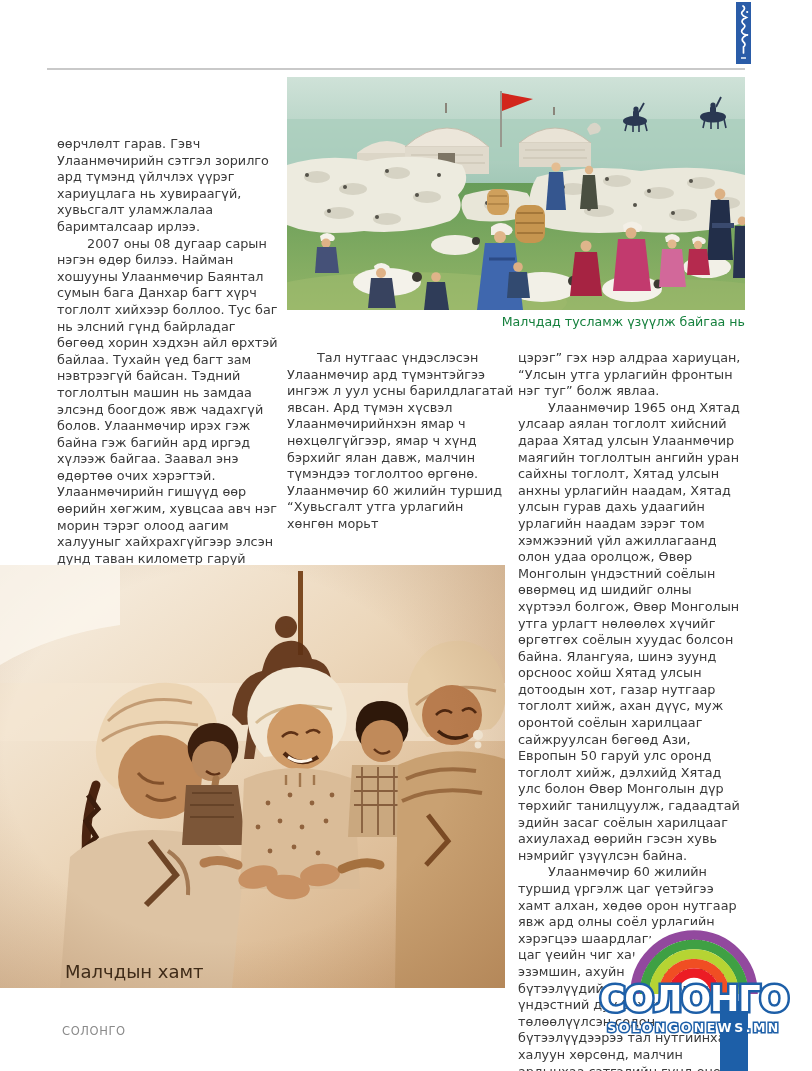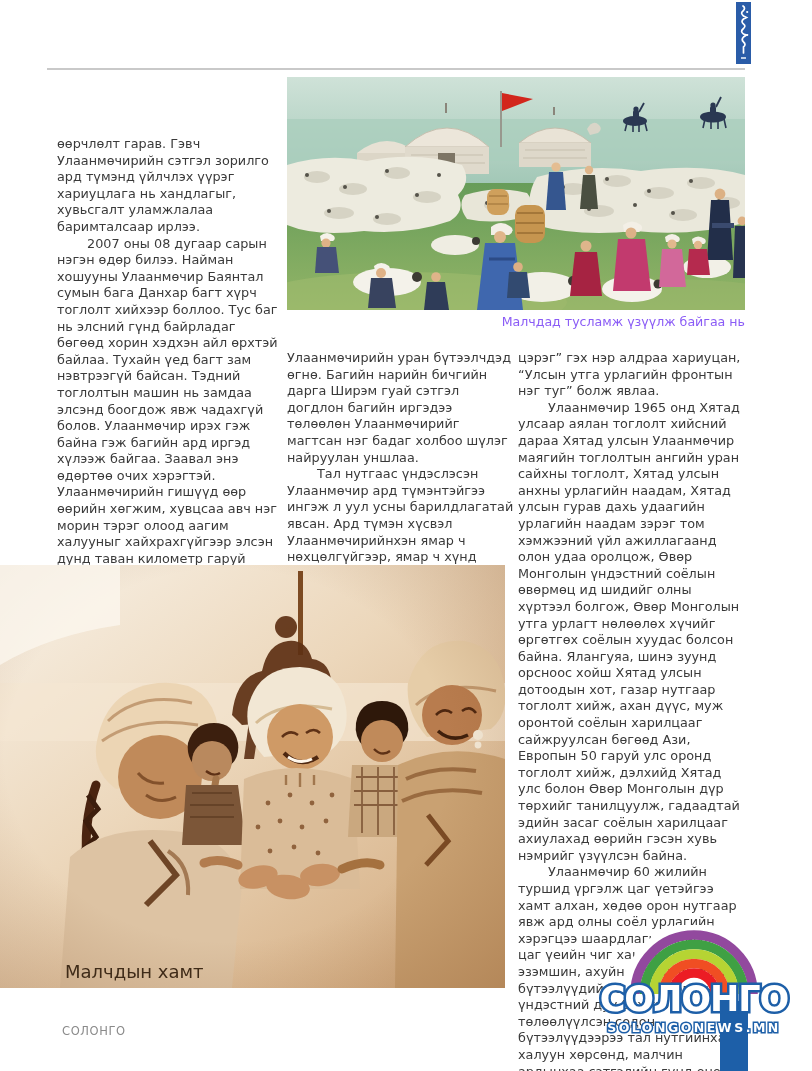--- a/index.html
+++ b/index.html
@@ -10,21 +10,21 @@
   }
   
   .top-rule{position:absolute;left:47px;top:68px;width:698px;height:2px;background:#c9c9c9;z-index:1;}
   
   .script-tab{position:absolute;left:736px;top:2px;width:15px;height:62px;background:#2a5ca8;z-index:3;}
   
   .photo-top{position:absolute;left:287px;top:77px;width:458px;height:233px;z-index:2;overflow:hidden;}
   .photo-top svg{display:block;}
   .caption-top{
     position:absolute;right:67px;top:314px;width:400px;text-align:right;
-    font-size:12.6px;color:#8b5cf6;z-index:2;
+    font-size:12.6px;color:#15803d;z-index:2;
   }
   
   .col{position:absolute;z-index:1;font-size:12.8px;line-height:16.6px;color:#3a3a3a;text-align:left;}
   .col p{margin:0;}
   .col p.indent{text-indent:30px;}
   .col-left{left:57px;top:136px;width:227px;}
   .col-mid{left:287px;top:350px;width:227px;}
   .col-right{left:518px;top:350px;width:228px;}
   
   .photo-bw{position:absolute;left:0;top:565px;width:505px;height:423px;z-index:2;overflow:hidden;}
@@ -228,25 +228,24 @@
           <path d="M3 2 q6 -5 13 0 q2 3 -1 5 h-11 Z" fill="#f3efe6"></path>
           <circle cx="9" cy="8" r="4.2" fill="#e2b88d"></circle>
           <path d="M0 12 h18 l3 26 h-23 Z" fill="#b52a4e"></path>
         </g>
     </g>
   </svg>
 </div>
 <div class="caption-top">Малчдад тусламж үзүүлж байгаа нь</div>
 
 <div class="col col-left">
-  <p>өөрчлөлт гарав. Гэвч Улаанмөчирийн сэтгэл зорилго ард түмэнд үйлчлэх үүрэг хариуцлага нь хандлагыг, хувьсгалт уламжлалаа баримталсаар ирлээ.</p>
+  <p>өөрчлөлт гарав. Гэвч Улаанмөчирийн сэтгэл зорилго ард түмэнд үйлчлэх үүрэг хариуцлага нь хувираагүй, хувьсгалт уламжлалаа баримталсаар ирлээ.</p>
   <p class="indent">2007 оны 08 дугаар сарын нэгэн өдөр билээ. Найман хошууны Улаанмөчир Баянтал сумын бага Данхар багт хүрч тоглолт хийхээр боллоо. Тус баг нь элсний гүнд байрладаг бөгөөд хорин хэдхэн айл өрхтэй байлаа. Тухайн үед багт зам нэвтрээгүй байсан. Тэдний тоглолтын машин нь замдаа элсэнд боогдож явж чадахгүй болов. Улаанмөчир ирэх гэж байна гэж багийн ард иргэд хүлээж байгаа. Заавал энэ өдөртөө очих хэрэгтэй. Улаанмөчирийн гишүүд өөр өөрийн хөгжим, хувцсаа авч нэг морин тэрэг олоод аагим халууныг хайхрахгүйгээр элсэн дунд таван километр гаруй газрыг алхан тоглолт хийх газартаа хүрч, амрах завгүйгээр тоглолтоо эхлүүлсэн юм. Тэд бүгчим халуун нарны доор хоёр цаг гаруй тоглолт хийж, хөлсөндөө дэвтсэн байлаа. Багийн ард түмэн сэтгэл хөдлөхдөө тарвас, хаш түүж авч ирээд</p>
 </div>
 <div class="col col-mid">
-  <p>Улаанмөчирийн уран бүтээлчдэд өгнө. Багийн нарийн бичгийн дарга Ширэм гуай сэтгэл догдлон багийн иргэдээ төлөөлөн Улаанмөчирийг магтсан нэг бадаг холбоо шүлэг найруулан уншлаа.</p>
   <p class="indent">Тал нутгаас үндэслэсэн Улаанмөчир ард түмэнтэйгээ ингэж л уул усны барилдлагатай явсан. Ард түмэн хүсвэл Улаанмөчирийнхэн ямар ч нөхцөлгүйгээр, ямар ч хүнд бэрхийг ялан давж, малчин түмэндээ тоглолтоо өргөнө. Улаанмөчир 60 жилийн туршид “Хувьсгалт утга урлагийн хөнгөн морьт</p>
 </div>
 <div class="col col-right">
   <p>цэрэг” гэх нэр алдраа хариуцан, “Улсын утга урлагийн фронтын нэг туг” болж явлаа.</p>
   <p class="indent">Улаанмөчир 1965 онд Хятад улсаар аялан тоглолт хийсний дараа Хятад улсын Улаанмөчир маягийн тоглолтын ангийн уран сайхны тоглолт, Хятад улсын анхны урлагийн наадам, Хятад улсын гурав дахь удаагийн урлагийн наадам зэрэг том хэмжээний үйл ажиллагаанд олон удаа оролцож, Өвөр Монголын үндэстний соёлын өвөрмөц ид шидийг олны хүртээл болгож, Өвөр Монголын утга урлагт нөлөөлөх хүчийг өргөтгөх соёлын хуудас болсон байна. Ялангуяа, шинэ зуунд орсноос хойш Хятад улсын дотоодын хот, газар нутгаар тоглолт хийж, ахан дүүс, муж оронтой соёлын харилцааг сайжруулсан бөгөөд Ази, Европын 50 гаруй улс оронд тоглолт хийж, дэлхийд Хятад улс болон Өвөр Монголын дүр төрхийг танилцуулж, гадаадтай эдийн засаг соёлын харилцааг ахиулахад өөрийн гэсэн хувь нэмрийг үзүүлсэн байна.</p>
   <p class="indent"><span>Улаанмөчир 60 жилийн туршид үргэлж цаг үетэйгээ хамт алхан, хөдөө орон нутгаар явж ард олны соёл урлагийн хэрэгцээ шаардлагыг хангаж, цаг үеийн чиг хандлагыг эзэмшин, ахуйн сэдэвт шилдэг бүтээлүүдийг бүтээж тоглон, үндэстний дуу бүжгээр төлөөлүүлсэн содон бүтээлүүдээрээ тал нутгийнхаа халуун хөрсөнд, малчин ардынхаа сэтгэлийн гүнд өнөд мартагдашгүй бадран дэлгэрсэн бөгөөд Хятад улсын хийгээд гадны улс оронд нэр алдартай болж, соёлын тэргүүлэх хүчээрээ Өвөр Монгол, цаашлаад Хятад улсын хамгийн төлөөлөх чанартай, хамгийн хүч нөлөөтэй үндэстний утга урлагийн брэндийн нэг болж хөгжсөн юм.</span></p>
 </div>
 
 <div class="photo-bw">
   <svg width="505" height="423" viewBox="0 0 505 423">

